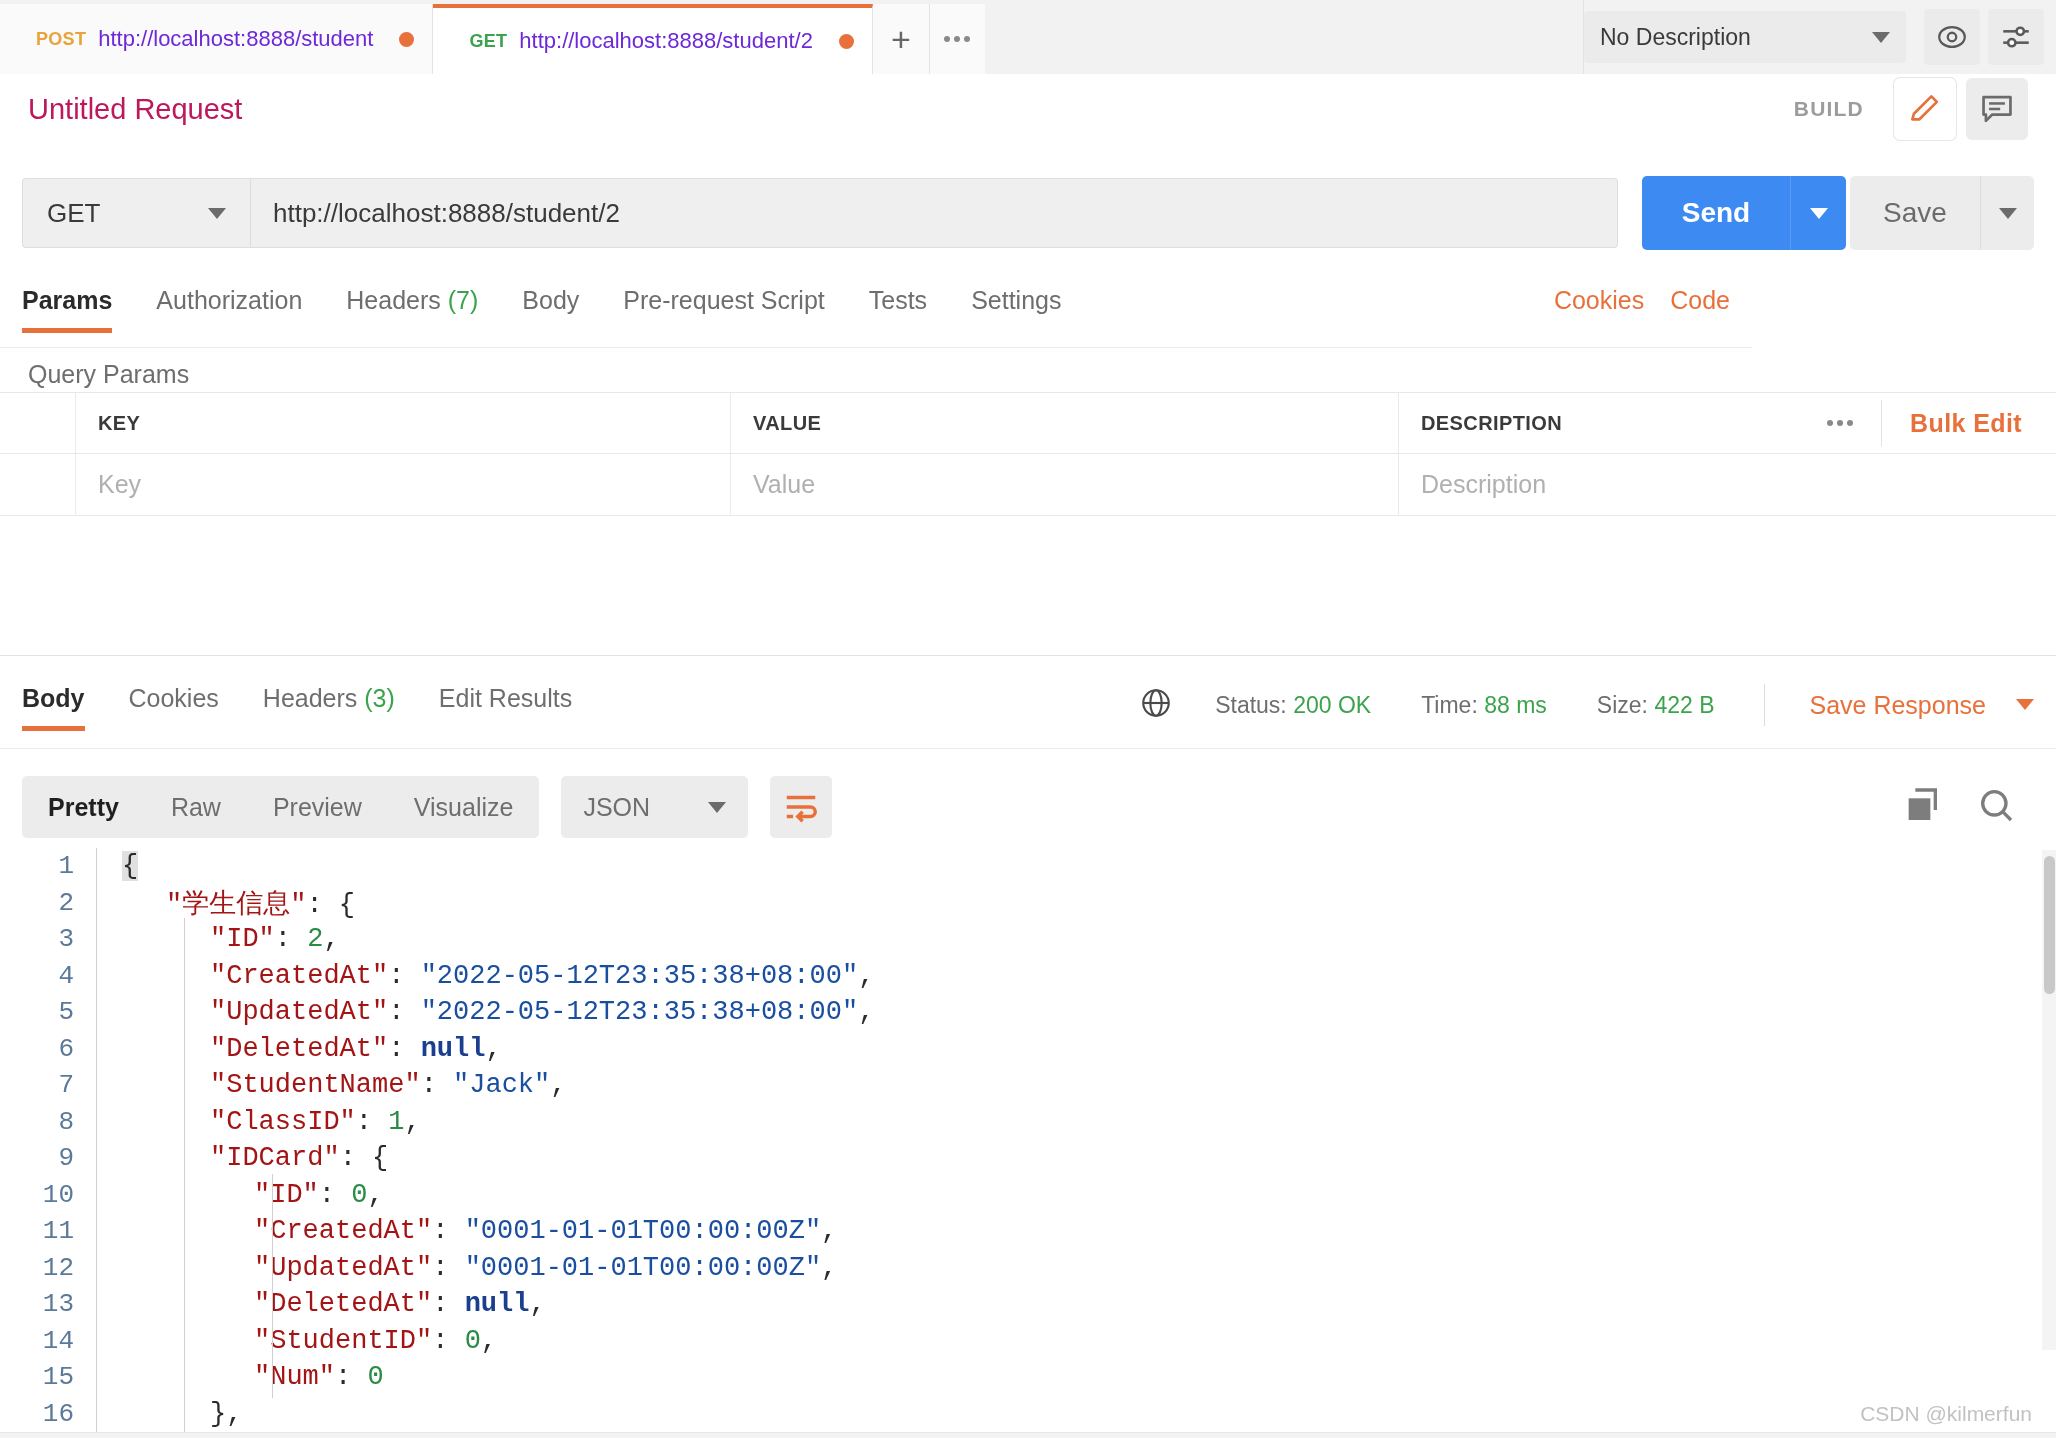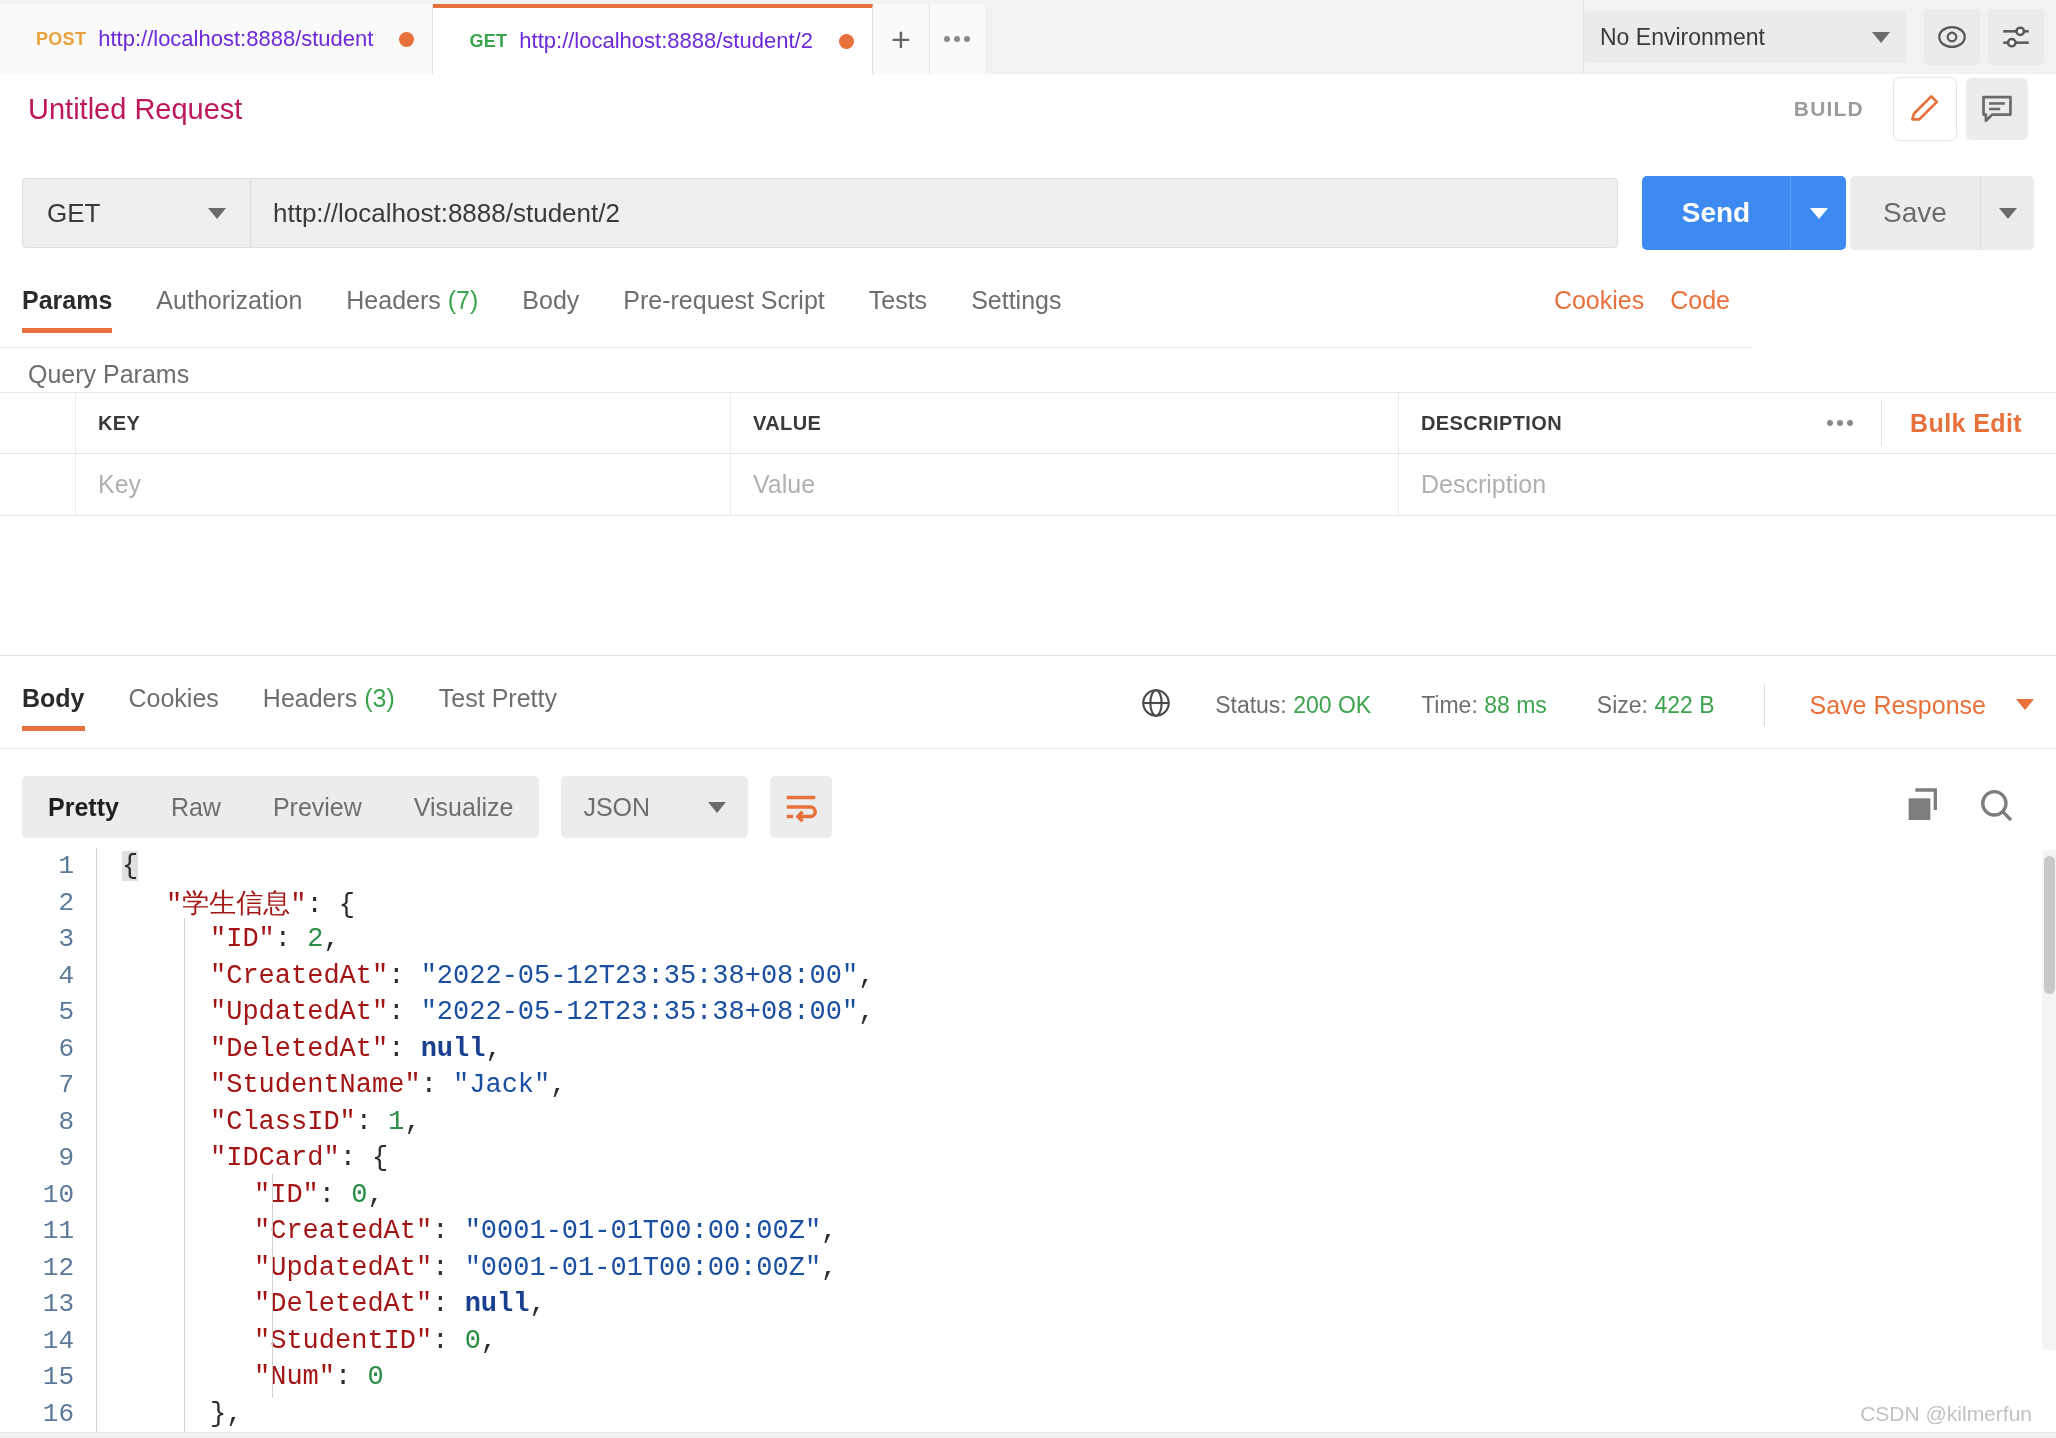--- a/index.html
+++ b/index.html
@@ -298,21 +298,21 @@
       <span class="dots3">
           <i></i>
           <i></i>
           <i></i>
         </span>
     </div>
   </div>
 
   <div class="tabbar-right">
     <div class="envsel">
-      <span class="envname">No Environment</span>
+      <span class="envname">No Description</span>
       <span class="caret-d"></span>
     </div>
     <div class="iconbtn">
       <svg width="34" height="34" viewBox="0 0 24 24">
         <ellipse cx="12" cy="12" rx="9" ry="7" fill="none" stroke="#5a5a5a" stroke-width="1.6"></ellipse>
         <circle cx="12" cy="12" r="3" fill="none" stroke="#5a5a5a" stroke-width="1.6"></circle>
       </svg>
     </div>
     <div class="iconbtn">
       <svg width="34" height="34" viewBox="0 0 24 24">
@@ -428,21 +428,21 @@
     <span>Body</span>
   </div>
   <div class="rtab">
     <span>Cookies</span>
   </div>
   <div class="rtab">
     <span>Headers</span>
     <span class="cnt">(3)</span>
   </div>
   <div class="rtab">
-    <span>Test Pretty</span>
+    <span>Edit Results</span>
   </div>
 
   <div class="restabs-right">
     <span class="globe">
       <svg width="34" height="34" viewBox="0 0 24 24">
         <circle cx="12" cy="12" r="9" fill="none" stroke="#4a4a4a" stroke-width="1.5"></circle>
         <ellipse cx="12" cy="12" rx="4" ry="9" fill="none" stroke="#4a4a4a" stroke-width="1.5"></ellipse>
         <line x1="3" y1="12" x2="21" y2="12" stroke="#4a4a4a" stroke-width="1.5"></line>
       </svg>
     </span>

